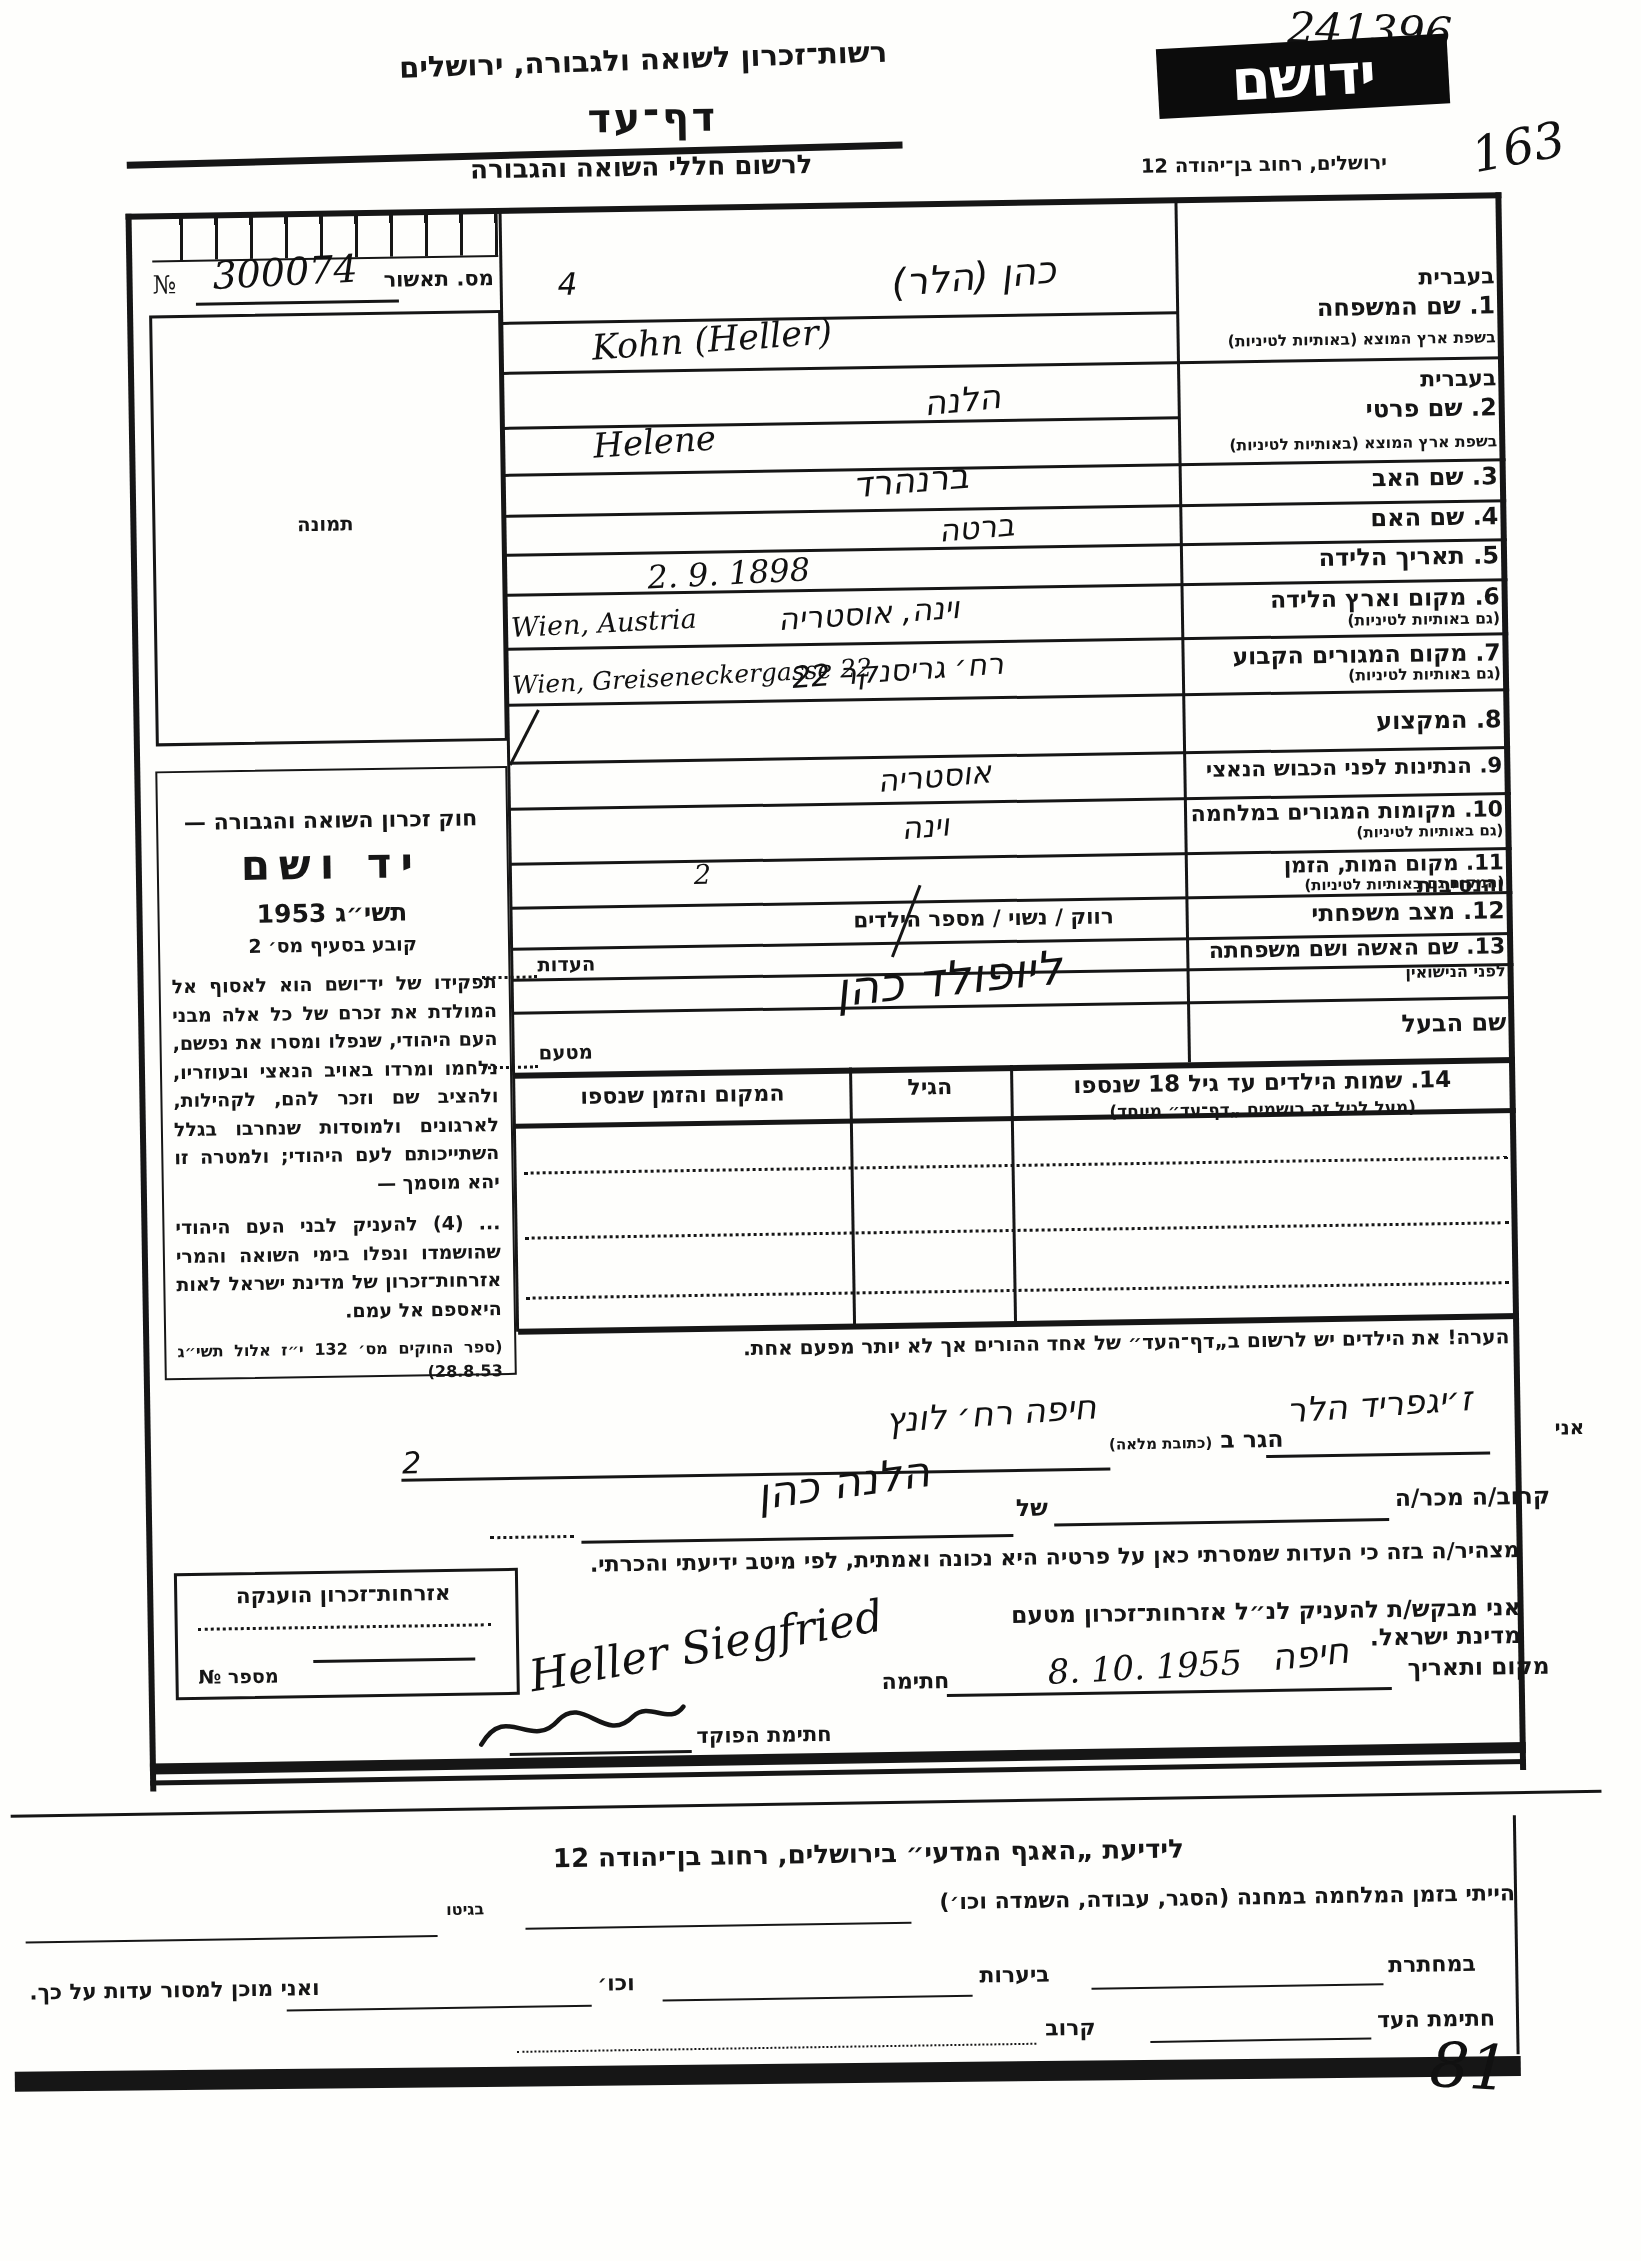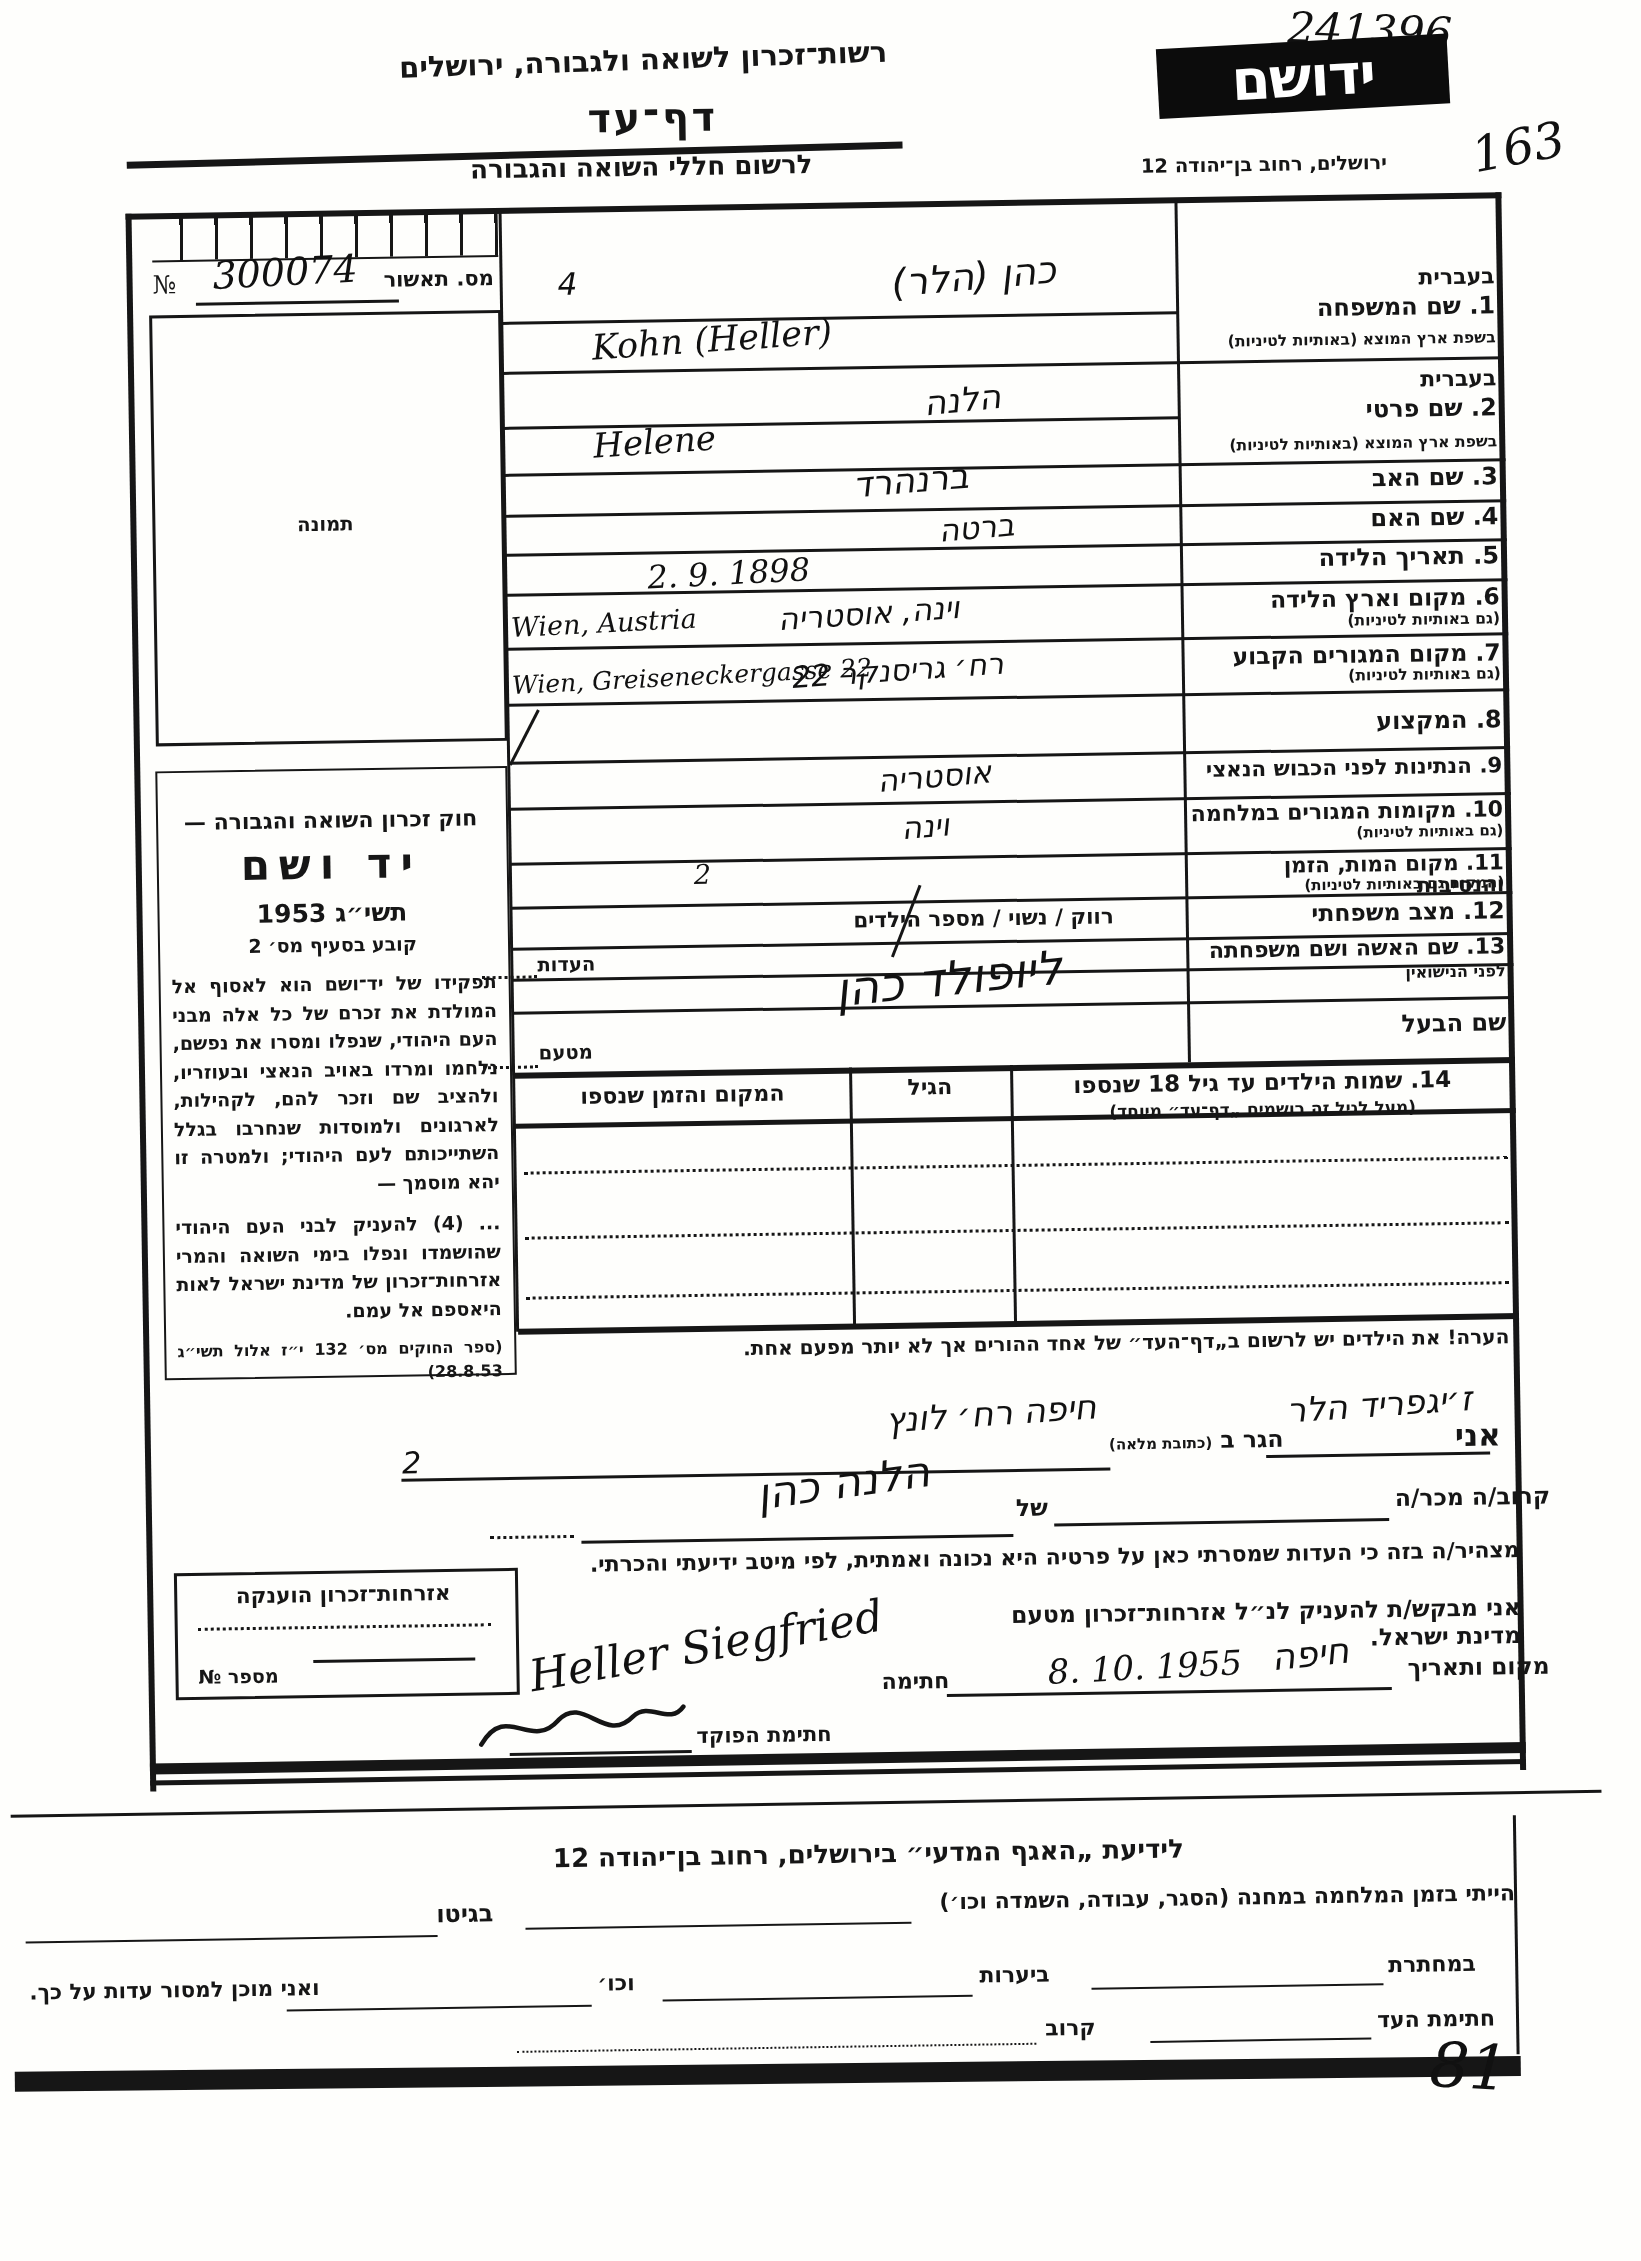--- a/index.html
+++ b/index.html
@@ -164,21 +164,21 @@
   <div class="abs b ctr" style="left:1023px;top:1106px;width:480px;font-size:17px;">(מעל לגיל זה רושמים „דף־עד״ מיוחד)</div>
   <div class="abs b ctr" style="left:850px;top:1076px;width:161px;font-size:22px;">הגיל</div>
   <div class="abs b ctr" style="left:515px;top:1080px;width:336px;font-size:22px;">המקום והזמן שנספו</div>
 
   <div class="dot" style="left:523px;top:1167px;width:984px;"></div>
   <div class="dot" style="left:523px;top:1232px;width:984px;"></div>
   <div class="dot" style="left:523px;top:1292px;width:984px;"></div>
 
   <div class="abs b rt" style="left:532px;top:1335px;width:974px;font-size:20px;">הערה!  את הילדים יש לרשום ב„דף־העד״ של אחד ההורים אך לא יותר מפעם אחת.</div>
 
-  <div class="abs b" style="left:1450px;top:1427px;font-size:31px;">אני</div>
+  <div class="abs b" style="left:1550px;top:1427px;font-size:20px;">אני</div>
   <div class="hw" style="left:1263px;top:1393px;width:224px;font-size:34px;transform:rotate(-3deg);text-align:center;">ז׳יגפריד הלר</div>
   <div class="hline" style="left:1261px;top:1462px;width:224px;"></div>
   <div class="abs b" style="left:1104px;top:1432px;font-size:23.4px;">
       <span>הגר ב</span>
       <span style="font-size:15px;">(כתובת מלאה)</span>
   </div>
   <div class="hw" style="left:863px;top:1396px;width:247px;font-size:34px;transform:rotate(-3deg);text-align:center;">חיפה רח׳ לונץ</div>
   <div class="hw" style="left:397px;top:1439px;font-size:30px;">2</div>
   <div class="hline" style="left:396px;top:1472px;width:709px;"></div>
 
@@ -209,21 +209,21 @@
   <div class="abs b ctr" style="left:167px;top:1574px;width:338px;font-size:21.4px;">אזרחות־זכרון הוענקה</div>
   <div class="dot" style="left:190px;top:1618px;width:293px;"></div>
   <div class="hline" style="left:305px;top:1652px;width:162px;"></div>
   <div class="abs b" style="left:190px;top:1656px;font-size:19px;">מספר №</div>
 
   <div class="vline" style="left:1502px;top:1826px;height:239px;width:2.6px;"></div>
   <div class="abs b ctr" style="left:513px;top:1839px;width:688px;font-size:26px;">לידיעת „האגף המדעי״ בירושלים, רחוב בן־יהודה 12</div>
 
   <div class="abs b rt" style="left:906px;top:1891px;width:597px;font-size:22px;">הייתי בזמן המלחמה במחנה (הסגר, עבודה, השמדה וכו׳)</div>
   <div class="hline" style="left:513px;top:1923px;width:386px;height:1.9px;"></div>
-  <div class="abs b" style="left:424px;top:1894px;font-size:24px;">בגיטו</div>
+  <div class="abs b" style="left:434px;top:1894px;font-size:16px;">בגיטו</div>
   <div class="hline" style="left:13px;top:1929px;width:412px;height:1.9px;"></div>
 
   <div class="abs b" style="left:1375px;top:1961px;font-size:22px;">במחתרת</div>
   <div class="hline" style="left:1078px;top:1992px;width:292px;height:1.9px;"></div>
   <div class="abs b" style="left:966px;top:1965px;font-size:22px;">ביערות</div>
   <div class="hline" style="left:649px;top:1997px;width:310px;height:1.9px;"></div>
   <div class="abs b" style="left:584px;top:1967px;font-size:22px;">וכו׳</div>
   <div class="hline" style="left:273px;top:2001px;width:305px;height:1.9px;"></div>
   <div class="abs b" style="left:16px;top:1967px;font-size:21.4px;">ואני מוכן למסור עדות על כך.</div>
 

